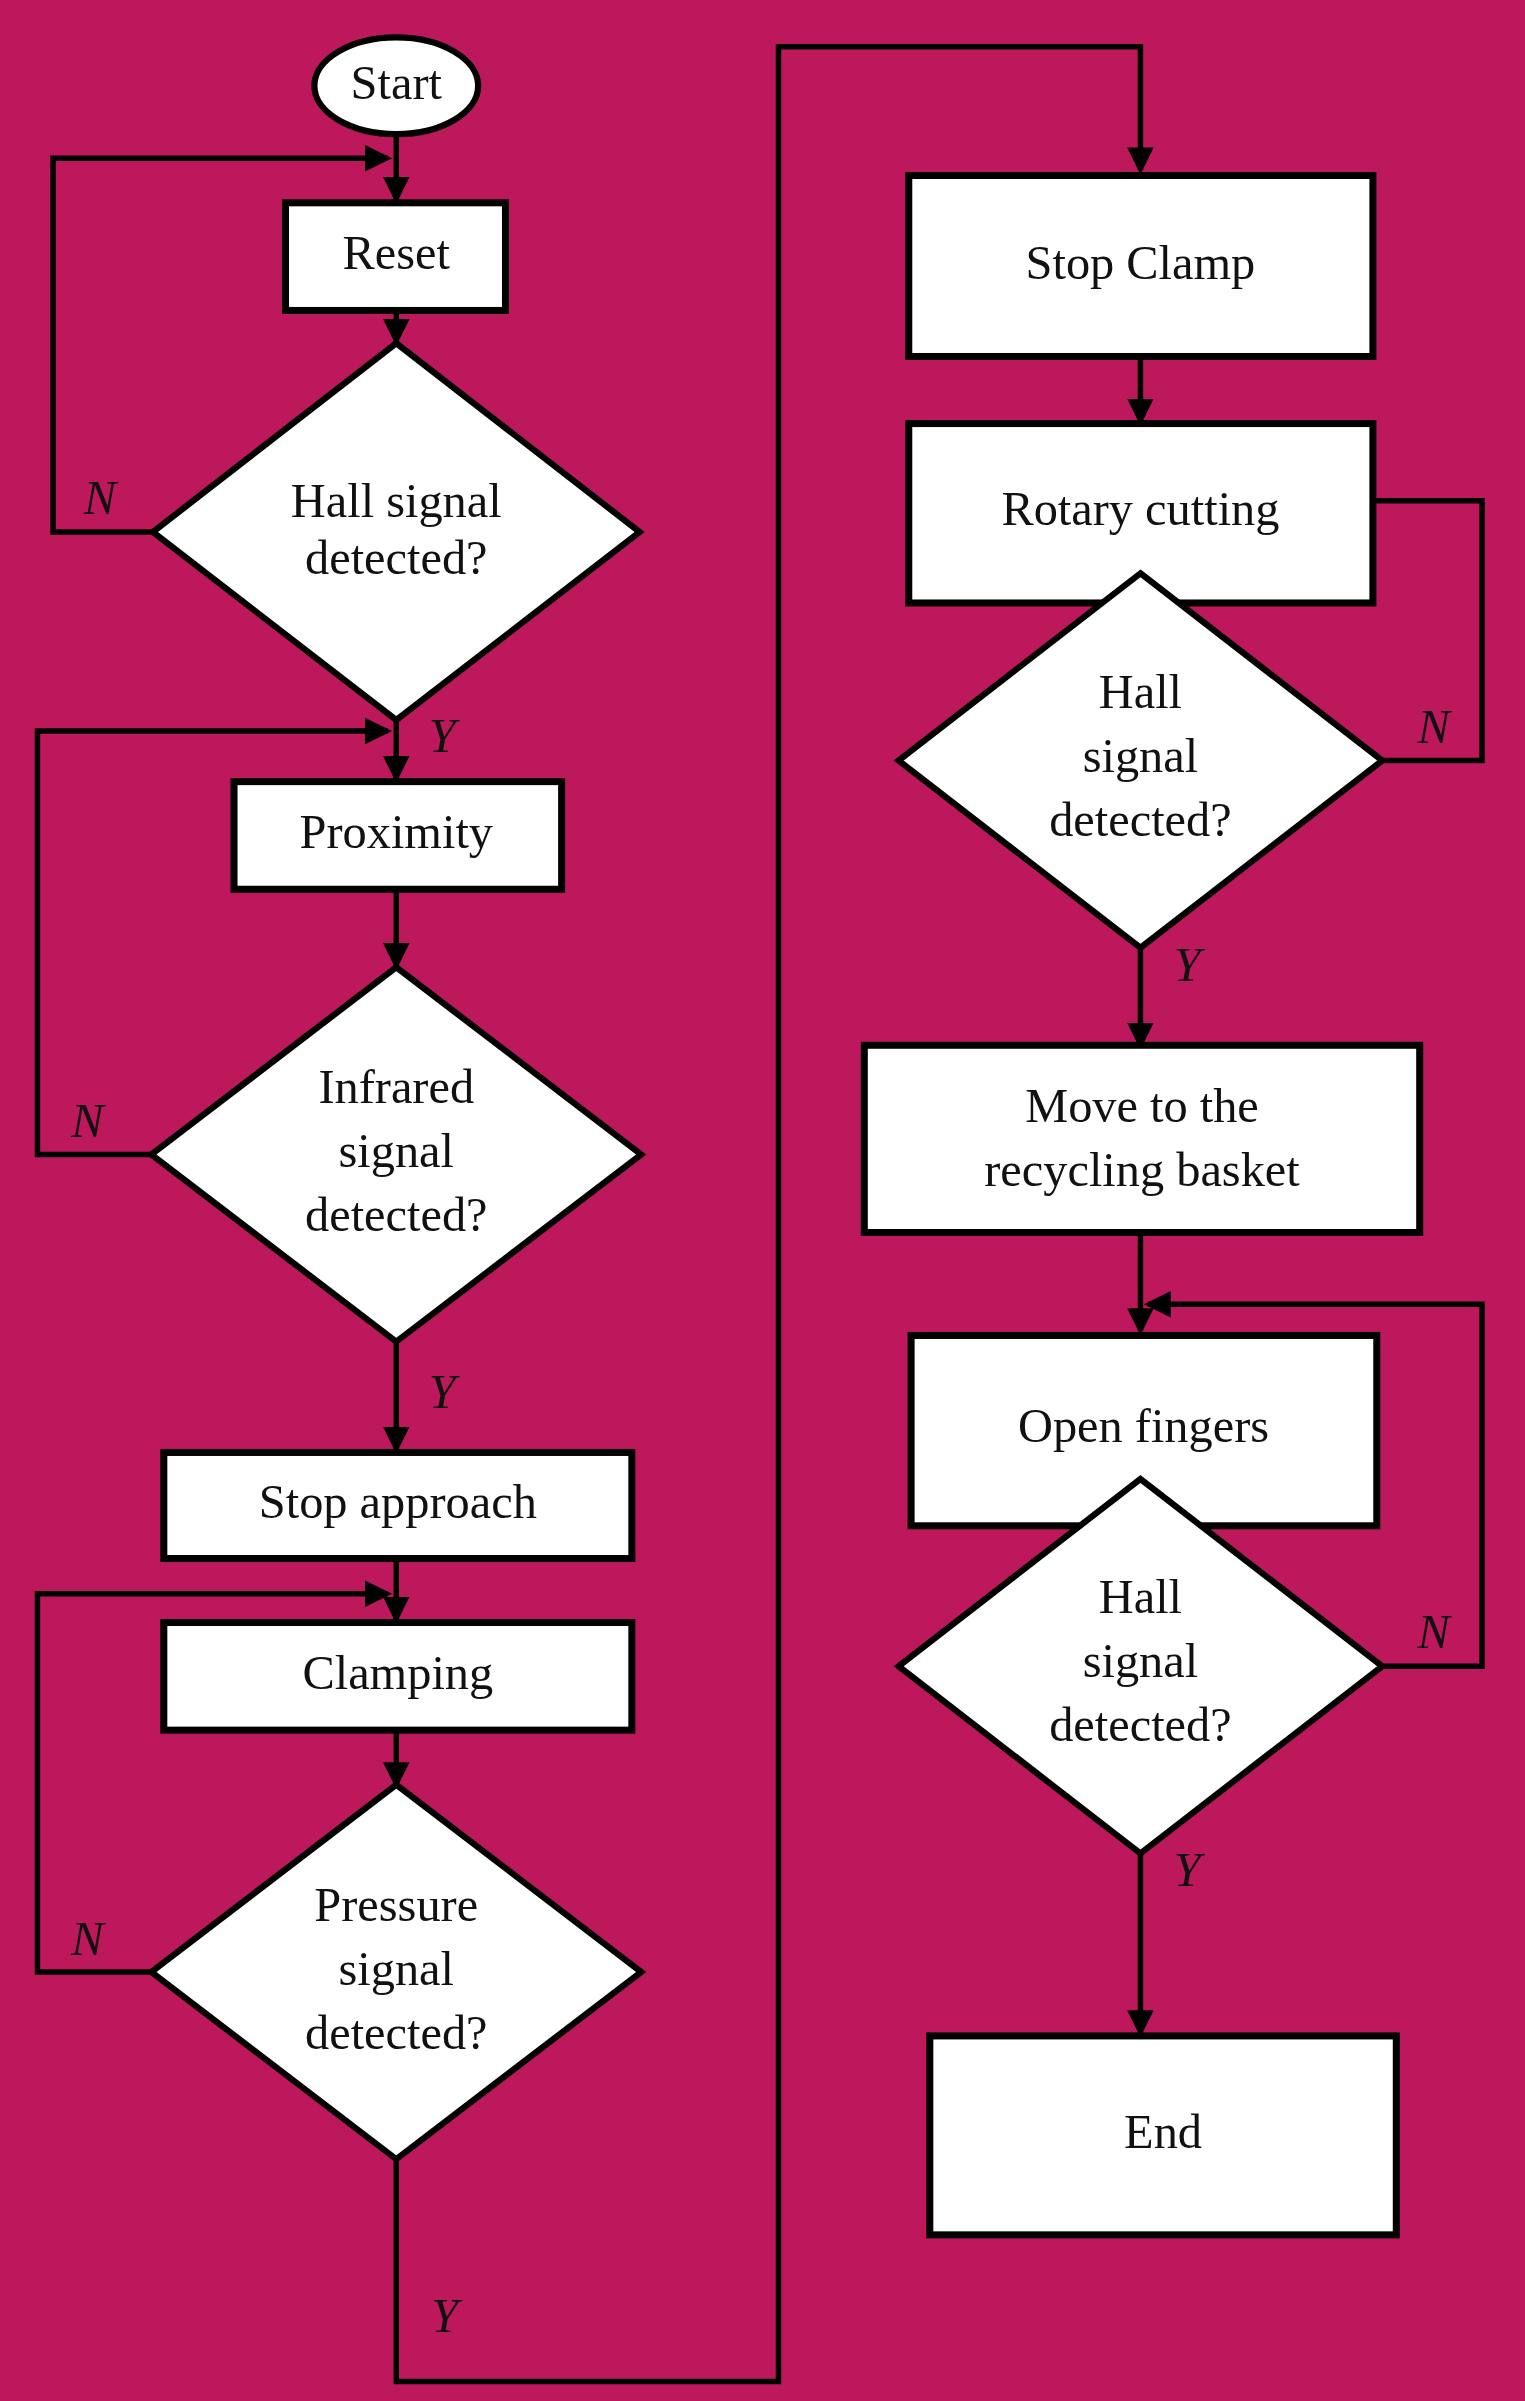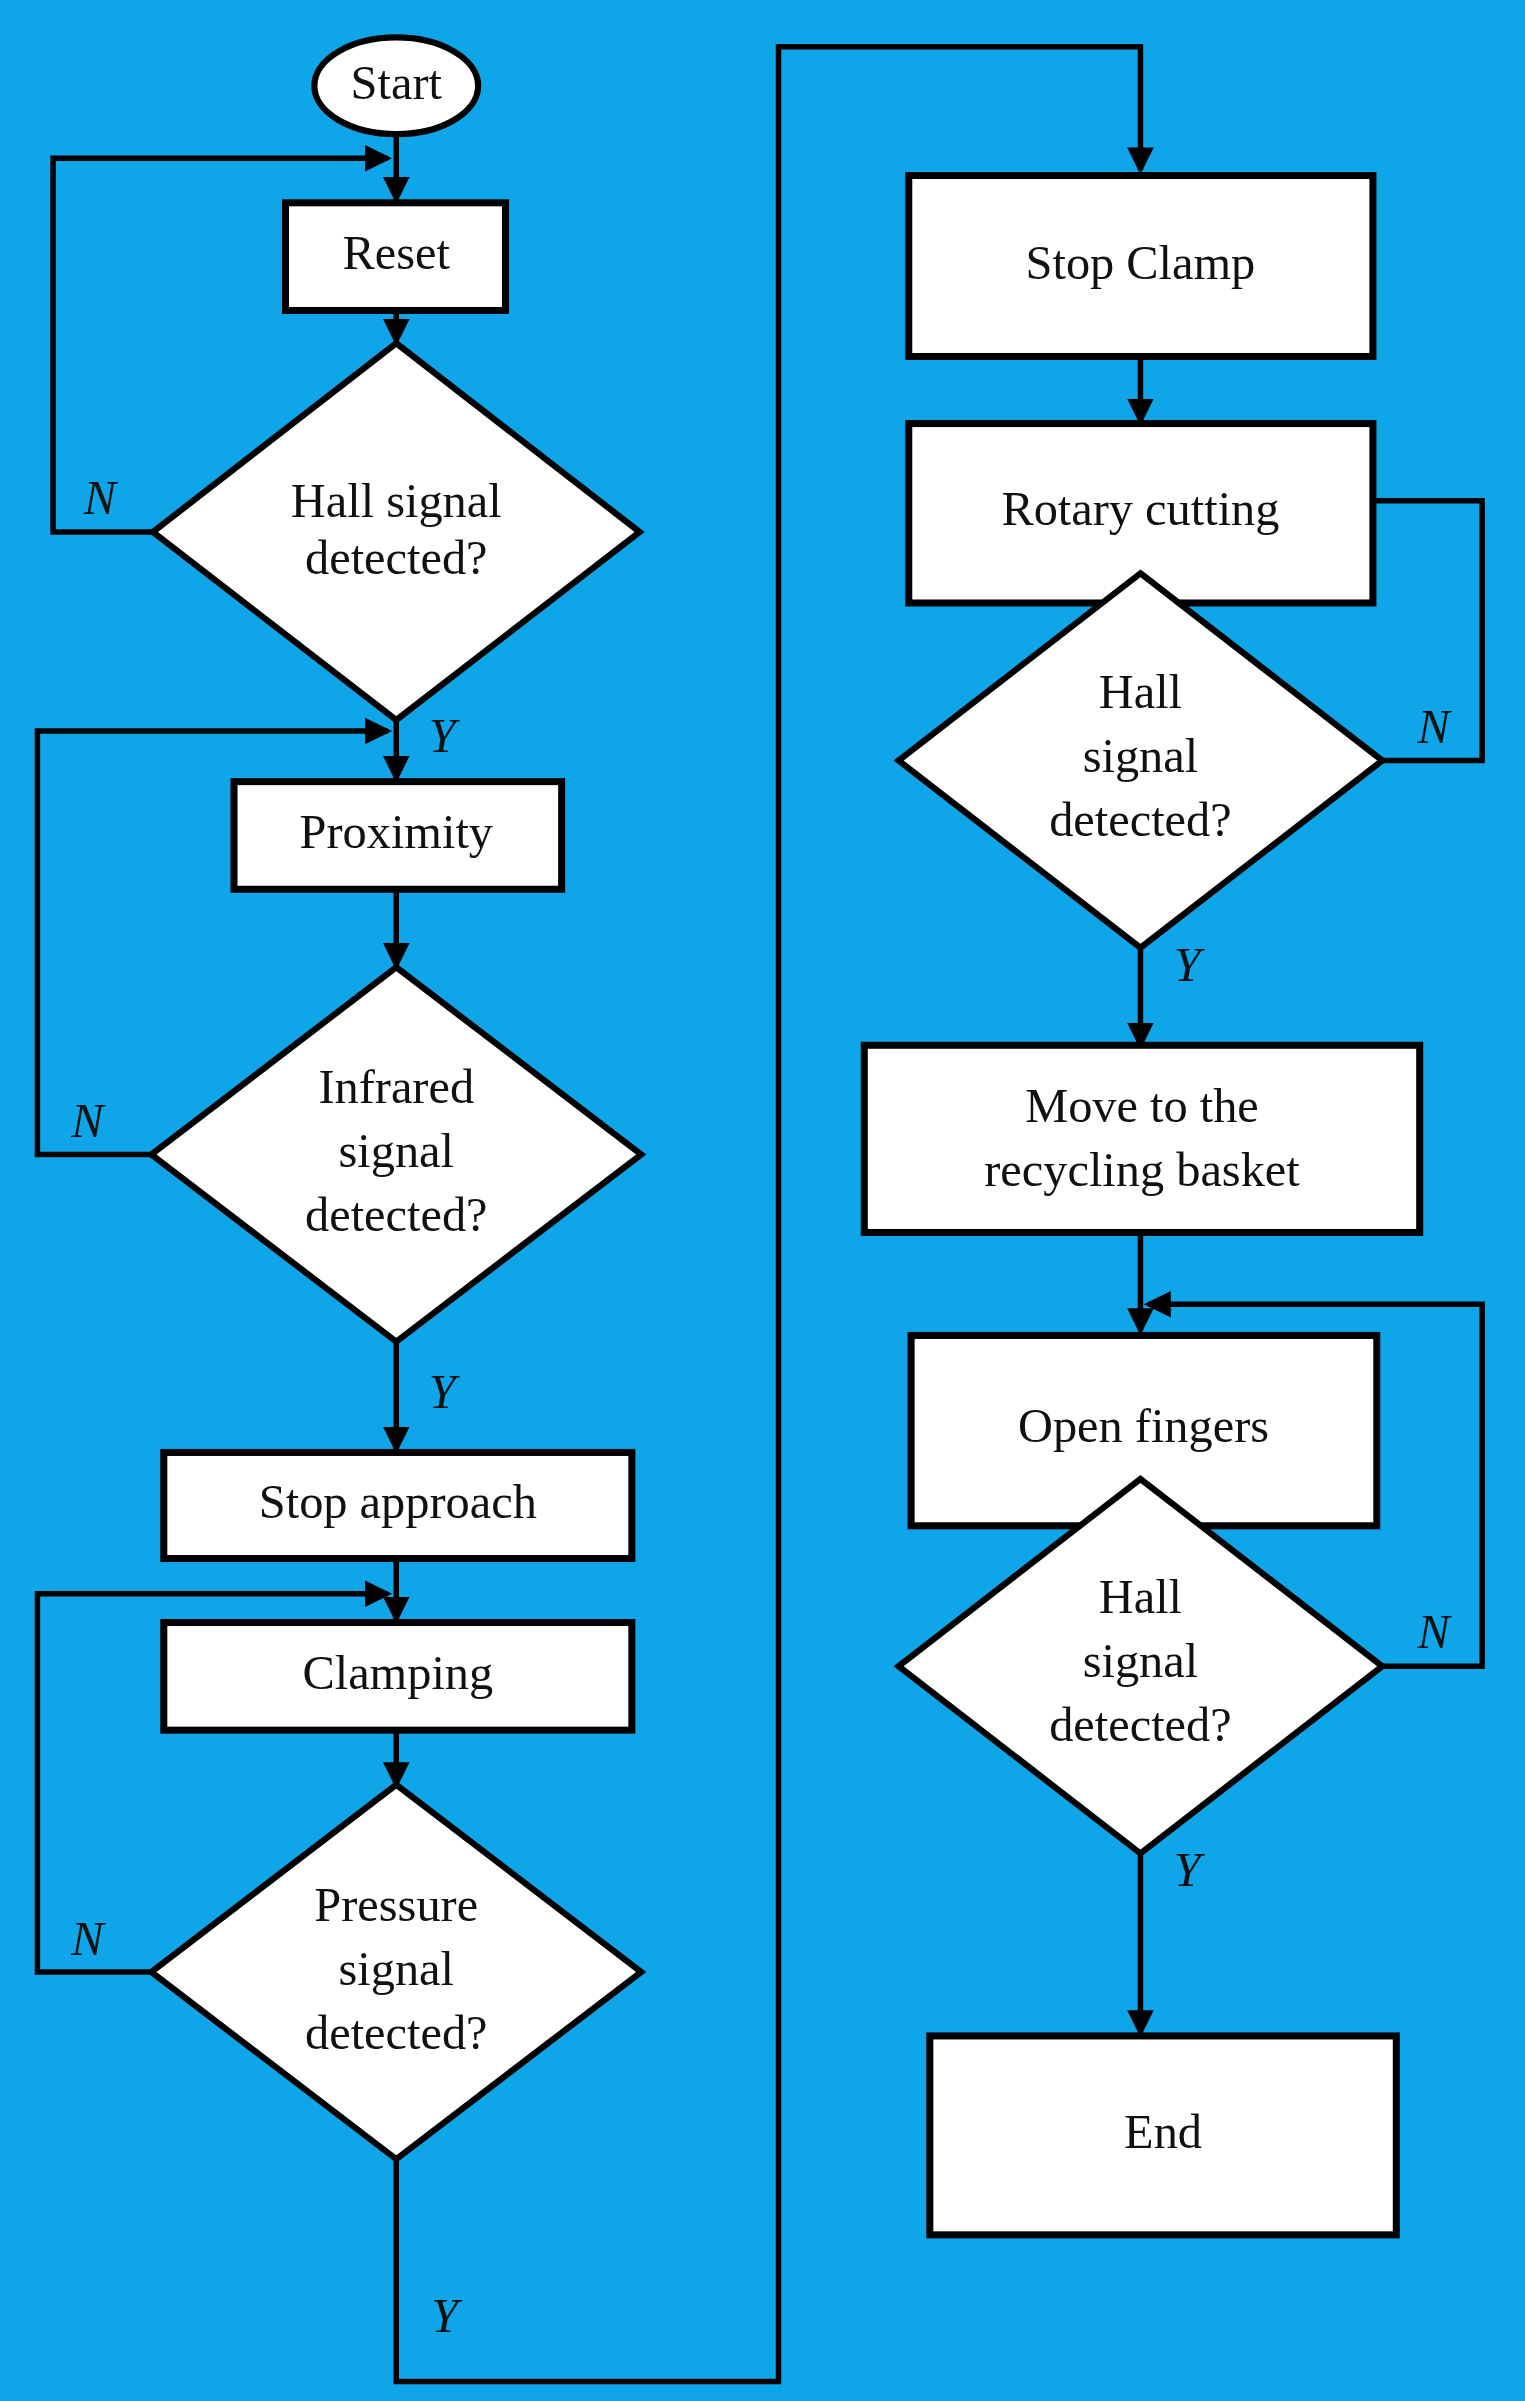--- a/index.html
+++ b/index.html
@@ -1,19 +1,19 @@
 <!DOCTYPE html>
 <html style="font-size:12.5px"><head>
 <meta charset="utf-8">
 <title>Flowchart</title>
 <style>
   html,body{margin:0;padding:0;background:#ffffff;}
   body{width:1525px;height:2401px;overflow:hidden;
        font-family:"Liberation Serif","DejaVu Serif",serif;}
-  #stage{position:relative;width:1525px;height:2401px;background:#0ea5e9;}
+  #stage{position:relative;width:1525px;height:2401px;background:#be185d;}
   svg{position:absolute;top:0;left:0;width:1525px;height:2401px;display:block;}
   .shape{fill:#ffffff;stroke:#000000;}
   .box{stroke-width:9;}
   .diamond{stroke-width:8;}
   .ellipse{stroke-width:8;}
   .conn{fill:none;stroke:#000000;stroke-width:7;}
   .nodetext{font-family:"Liberation Serif","DejaVu Serif",serif;
             font-size:62px;fill:#111111;text-anchor:middle;
             dominant-baseline:middle;}
   .edgelabel{font-family:"Liberation Serif","DejaVu Serif",serif;

